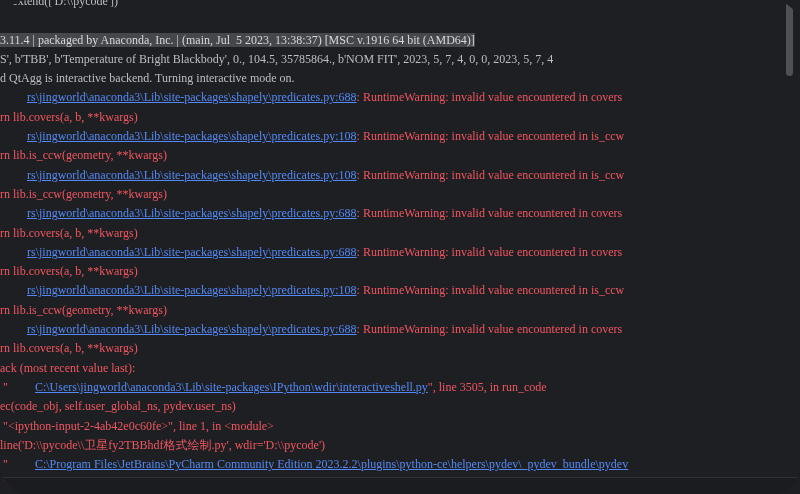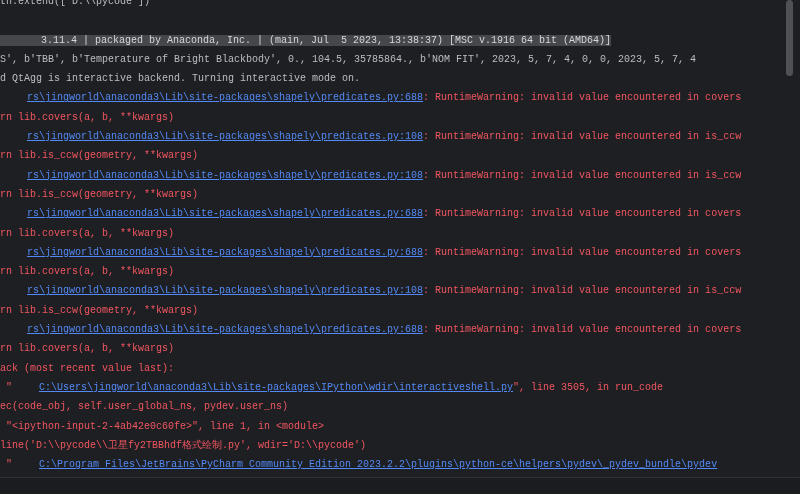--- a/index.html
+++ b/index.html
@@ -11,39 +11,40 @@
     --sel-bg:#45474b;
     --sel-text:#d5d7db;
     --scrollbar:#4f5157;
     --bar-bg:#1b1c1f;
     --divider:#303236;
   }
   *{margin:0;padding:0;box-sizing:border-box;}
   html,body{width:800px;height:494px;overflow:hidden;background:var(--bg);}
   .console{
     position:absolute;inset:0;
-    font-family:Liberation Mono, monospace;
-    font-size:10px;
+    font-family:Liberation Serif, serif;
+    font-size:12px;
     background:var(--bg);
     overflow:hidden;
+    border-radius:28px;
   }
   .output{
     position:absolute;
     top:-8px;left:0;width:840px;
   }
   .line{
     height:19.3px;
     line-height:19.3px;
     white-space:pre;
     overflow:visible;
   }
   .seg-text{color:var(--text);}
   .seg-error{color:var(--error);}
   .seg-link{color:var(--link);text-decoration:underline;cursor:pointer;margin-left:27px;}
-  .seg-selection{background:var(--sel-bg);color:var(--sel-text);padding-left:41px;}
+  .seg-selection{background:var(--sel-bg);color:var(--sel-text);}
   .scrollbar-thumb{
     position:absolute;
     top:0;right:7px;
     width:7px;height:76px;
     background:var(--scrollbar);
     border-radius:4px;
   }
   .prompt-bar{
     position:absolute;
     left:0;right:0;bottom:0;

